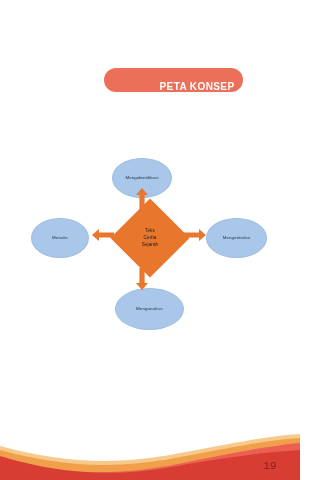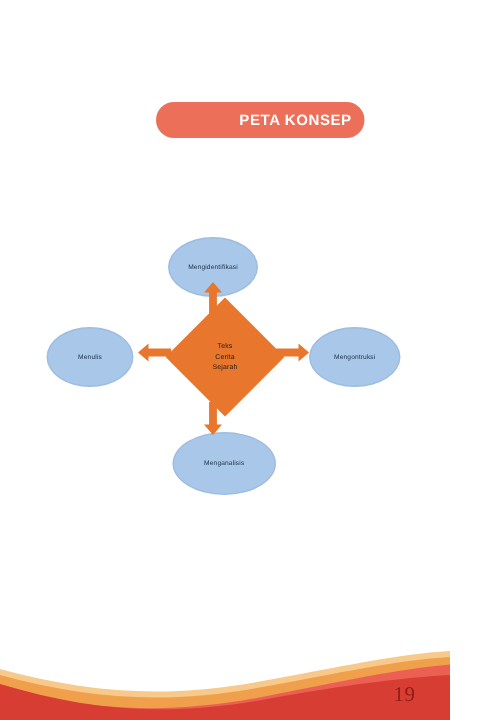--- a/index.html
+++ b/index.html
@@ -25,21 +25,21 @@
   
   .title-pill {
     position: absolute;
     left: 104px;
     top: 68px;
     width: 92px;
     height: 24px;
     border-radius: 12px;
     background: #ec7059;
     display: flex;
-    align-items: center;
+    align-items: flex-end;
     justify-content: center;
     padding-left: 47px;
   }
   .title-pill-label {
     color: #ffffff;
     font-size: 10px;
     font-weight: bold;
     letter-spacing: 0.4px;
     white-space: nowrap;
   }
@@ -131,23 +131,23 @@
     bottom: 0;
     width: 300px;
     height: 62px;
   }
   .footer-waves svg { display: block; width: 300px; height: 62px; }
 
   .page-number {
     position: absolute;
     right: 23px;
     bottom: 8px;
-    font-size: 14px;
+    font-size: 11px;
     color: #8f1d17;
-    font-family: Liberation Serif, serif;
+    font-family: Liberation Mono, monospace;
     letter-spacing: 0.3px;
   }
 </style>
 </head>
 <body>
 
 <div class="page">
 
   <div class="title-pill">
     <span class="title-pill-label">PETA KONSEP</span>

